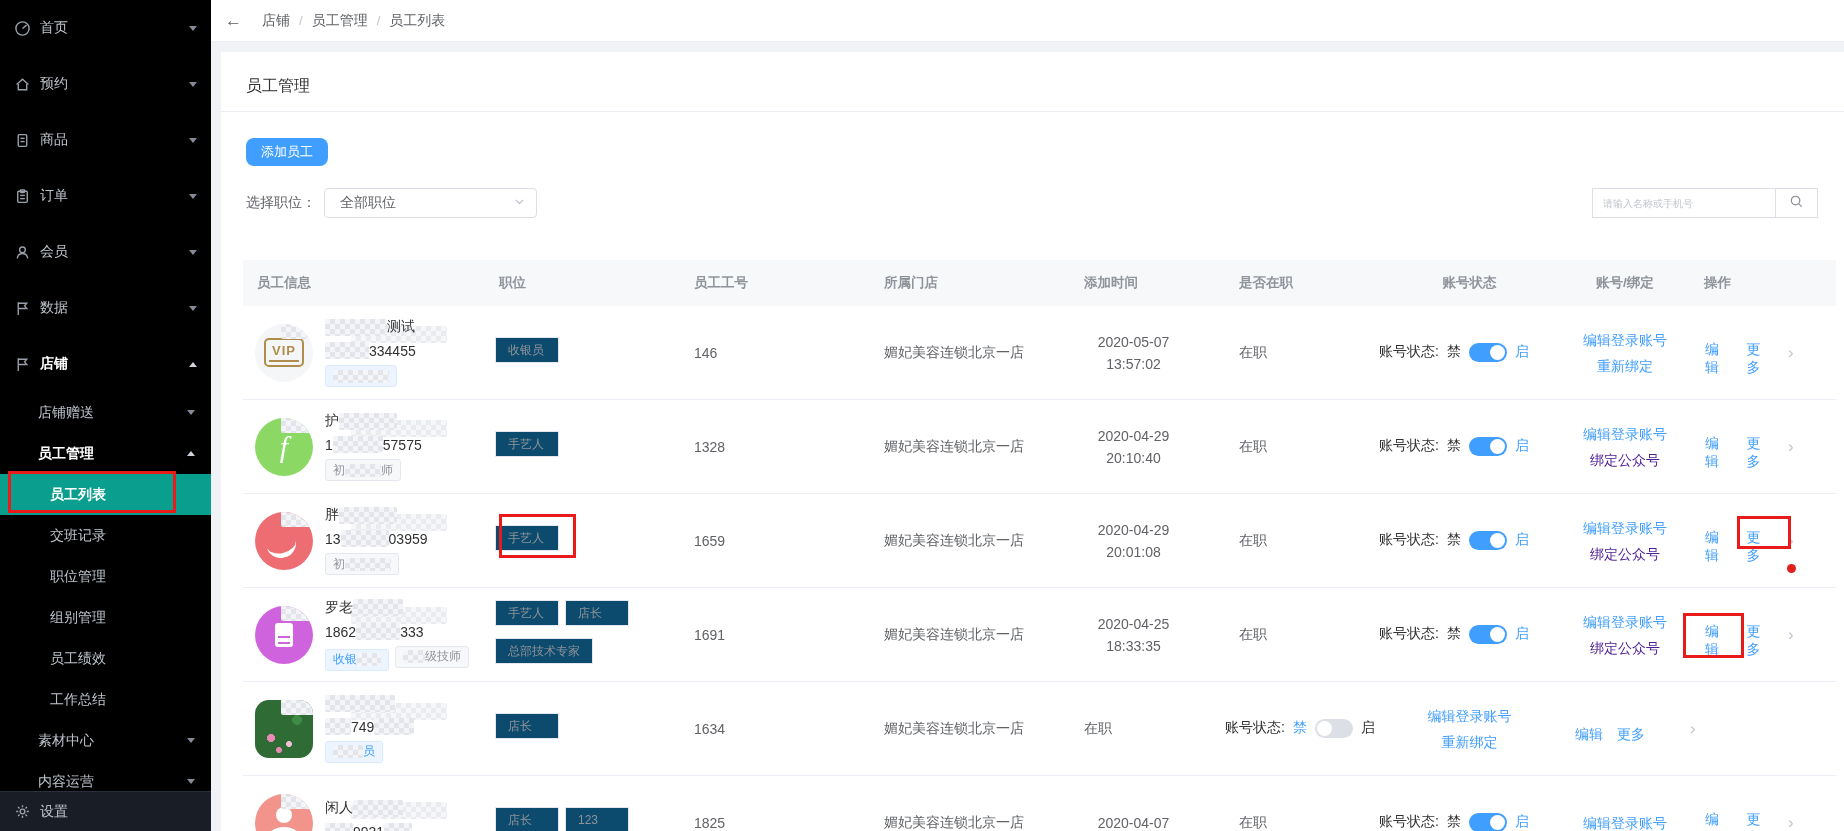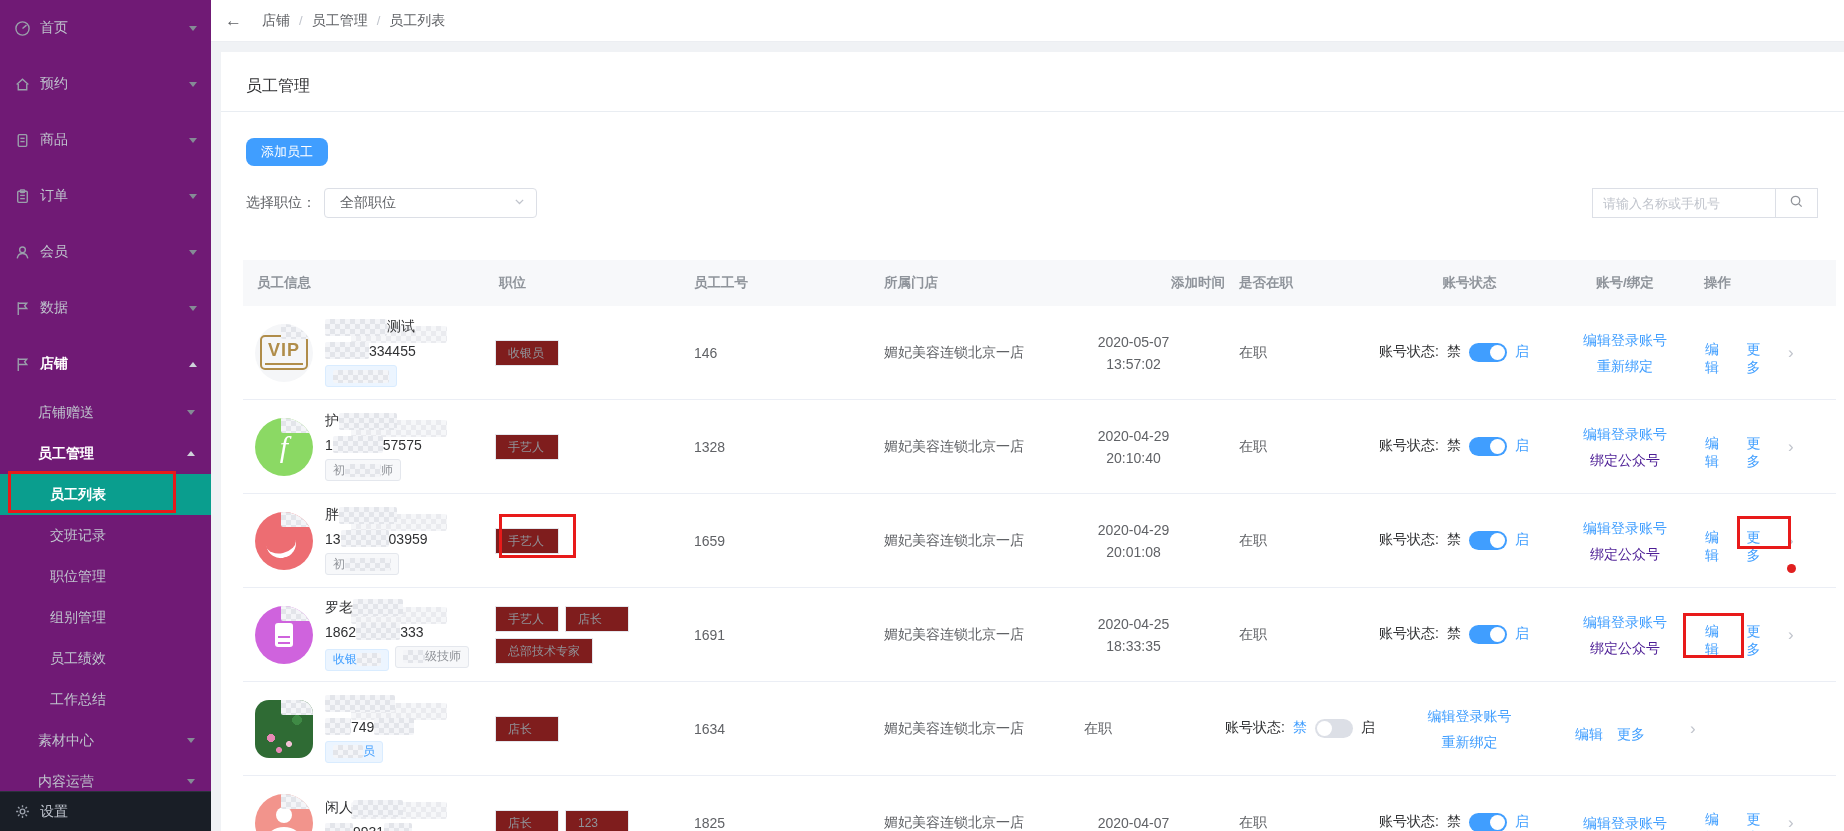--- a/index.html
+++ b/index.html
@@ -1,21 +1,21 @@
 <!DOCTYPE html>
 <html><head>
 <meta charset="utf-8">
 <style>
   * { margin:0; padding:0; box-sizing:border-box; }
   html,body { width:1844px; height:831px; overflow:hidden;
     font-family:"Liberation Sans","DejaVu Sans",sans-serif; background:#f0f2f5; }
   .app { display:flex; width:100%; height:100%; position:relative; }
 
   
-  .sidebar { width:211px; height:100%; background:#701a75; flex:0 0 211px; position:relative; color:#bfc4cd; }
+  .sidebar { width:211px; height:100%; background:#000000; flex:0 0 211px; position:relative; color:#bfc4cd; }
   .side-item { height:56px; display:flex; align-items:center; padding:0 14px 0 14px; font-size:14px; cursor:pointer; }
   .side-item .ico { width:17px; height:17px; margin-right:9px; color:#9aa0ab; flex:0 0 17px; }
   .side-item .lbl { flex:1; }
   .side-item.trail { color:#ffffff; font-weight:bold; }
   .sub1 { height:41px; display:flex; align-items:center; padding-left:38px; padding-right:16px; font-size:14px; cursor:pointer; }
   .sub1.trail { color:#fff; font-weight:bold; }
   .sub2 { height:41px; display:flex; align-items:center; padding-left:50px; font-size:14px; cursor:pointer; }
   .sub2.active { background:#0a9e8e; color:#fff; font-weight:bold; }
   .tri { width:0; height:0; border:4px solid transparent; margin-left:auto; }
   .tri.down { border-top:5px solid #858b96; margin-top:4px; }
@@ -37,30 +37,30 @@
   .toolbar { margin:26px 0 0 25px; }
   .btn-primary { display:inline-block; background:#409eff; color:#fff; font-size:13px; height:28px; line-height:28px;
     padding:0 15px; border-radius:8px; border:none; cursor:pointer; }
   .filter-row { margin:22px 25px 0 25px; height:30px; display:flex; align-items:center; position:relative; }
   .filter-label { font-size:14px; color:#606266; margin-right:8px; }
   .select { width:213px; height:30px; border:1px solid #dcdfe6; border-radius:4px; display:flex; align-items:center;
     padding:0 10px 0 15px; font-size:14px; color:#606266; cursor:pointer; background:#fff; }
   .select .sel-arrow { margin-left:auto; color:#c0c4cc; }
   .searchbox { position:absolute; right:1px; top:0; display:flex; height:30px; }
   .searchbox input { width:183px; height:30px; border:1px solid #dcdfe6; border-right:none; border-radius:0;
-    padding:0 10px; font-size:13px; color:#606266; outline:none; }
+    padding:0 10px; font-size:10px; color:#606266; outline:none; }
   .searchbox input::placeholder { color:#c0c4cc; }
   .search-btn { width:43px; height:30px; border:1px solid #dcdfe6; background:#fff; display:flex; align-items:center; justify-content:center; cursor:pointer; }
 
   
   .table { margin:42px 0 0 22px; width:1593px; }
   .thead, .trow { display:grid; grid-template-columns:242px 195px 190px 200px 155px 154px 181px 130px 98px 24px; align-items:center; }
   .thead { height:46px; background:#f7f8fa; font-size:13.5px; color:#8f949b; font-weight:bold; }
   .thead > div { padding-left:14px; }
-  .thead .c5 { padding-left:14px;text-align:right; }
+  .thead .c5 { padding-left:14px; }
   .thead .c7, .thead .c8 { text-align:center; padding-left:0; }
   .trow { height:94px; border-bottom:1px solid #ebeef5; font-size:14px; color:#606266; position:relative; }
 
   .cell-emp { display:flex; align-items:center; padding-left:12px; position:relative; }
   .avatar { width:58px; height:58px; border-radius:50%; flex:0 0 58px; position:relative; display:flex; align-items:center; justify-content:center; overflow:hidden; }
   .av-mosaic { position:absolute; right:-4px; top:-2px; width:36px; height:64px; }
   .smear { position:absolute; left:108px; top:8px; width:96px; height:86px; opacity:.75; pointer-events:none; z-index:2; }
   .emp-info { margin-left:12px; position:relative; z-index:3; }
   .emp-name { font-size:14px; color:#303133; margin-bottom:6px; display:flex; align-items:center; }
   .emp-phone { font-size:14px; color:#303133; margin-bottom:6px; display:flex; align-items:flex-end; }
@@ -68,21 +68,21 @@
     background-image:linear-gradient(45deg,#e3e5ea 25%,transparent 25%,transparent 75%,#e3e5ea 75%),
       linear-gradient(45deg,#e3e5ea 25%,#f4f5f8 25%,#f4f5f8 75%,#e3e5ea 75%);
     background-size:10px 10px; background-position:0 0,5px 5px; }
   .mini-chip { display:inline-flex; align-items:center; height:22px; padding:0 7px; border-radius:3px; font-size:12px; margin-right:6px; }
   .mini-chip .mosaic { height:13px; }
   .mini-chip.blue { background:#ecf5ff; border:1px solid #d9ecff; color:#409eff; }
   .mini-chip.gray { background:#f7f8fa; border:1px solid #e4e7ed; color:#909399; }
 
   .cell-pos { padding-left:10px; display:flex; flex-wrap:wrap; align-items:center; max-width:190px; }
   .pos-chip { display:inline-block; height:26px; line-height:24px; padding:0 12px; min-width:64px;
-    border:1px solid #e4e7ed; background:#7f1d1d; color:#909399; font-size:12px; border-radius:0; margin:3px 6px 3px 0; position:relative; }
+    border:1px solid #e4e7ed; background:#0c4a6e; color:#909399; font-size:12px; border-radius:0; margin:3px 6px 9px 0; position:relative; }
   .cell-no, .cell-store, .cell-duty { padding-left:14px; }
   .cell-time { text-align:center; padding-right:28px; line-height:22px; }
   .cell-status { display:flex; font-size:14px; color:#303133; }
   .cell-status .st-label { color:#303133; margin-right:8px; }
   .sw { width:38px; height:19px; border-radius:10px; background:#409eff; position:relative; margin:0 8px; cursor:pointer; flex:0 0 38px; }
   .sw::after { content:""; position:absolute; top:2px; right:2px; width:15px; height:15px; border-radius:50%; background:#fff; }
   .sw.off { background:#dcdfe6; }
   .sw.off::after { right:auto; left:2px; }
   .t-blue { color:#409eff; }
   .t-dark { color:#303133; }
@@ -92,21 +92,21 @@
   .cell-act { padding-left:15px; display:flex; align-items:flex-end;margin-top:12px; }
   .cell-act .link { margin-right:14px; position:relative; }
   .cell-arrow { color:#c0c4cc; font-size:17px; cursor:pointer; }
 
   
   .ann { position:absolute; border:3px solid #e81a1a; z-index:60; pointer-events:none; }
   .ann-dot { position:absolute; width:9px; height:9px; background:#e01f1f; border-radius:50%; z-index:60; pointer-events:none; }
 
   
   .av-vip { background:#f5f6f8; }
-  .vip-badge { border:2px solid #b08d4a; border-radius:5px; color:#b08d4a; font-size:18px; font-weight:bold;
+  .vip-badge { border:2px solid #b08d4a; border-radius:5px; color:#b08d4a; font-size:13px; font-weight:bold;
     padding:3px 6px 7px 6px; letter-spacing:1px; position:relative; }
   .vip-badge::after { content:""; position:absolute; left:3px; bottom:3px; right:3px; height:2px; background:#b08d4a; }
   .av-green { background:#8bd964; color:#fff; font-size:30px; font-style:italic; font-family:"Liberation Serif","DejaVu Serif",serif; }
   .av-red { background:#ed6d72; }
   .av-red::after { content:""; position:absolute; left:12px; bottom:12px; width:30px; height:15px;
     border-bottom:5px solid #fff; border-radius:0 0 18px 18px; transform:rotate(-12deg); }
   .av-purple { background:#cf63dd; }
   .clipb { width:18px; height:24px; background:#fff; border-radius:3px;
     background-image:repeating-linear-gradient(#fff 0 4px, #cf63dd 4px 6px); background-position:0 6px; background-size:12px 100%; background-repeat:no-repeat; background-origin:content-box; padding:3px; }
   .av-photo { border-radius:14px; background:#2f6b34;

